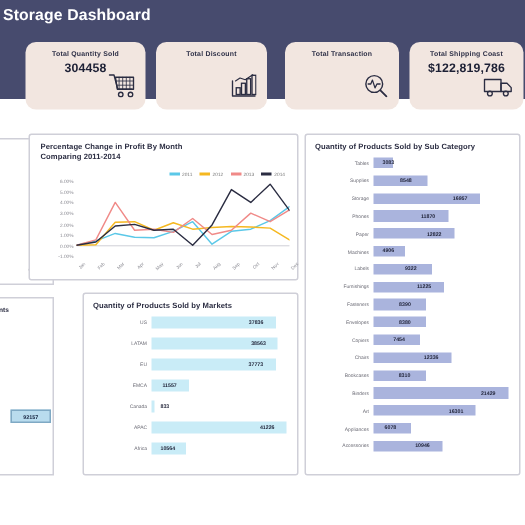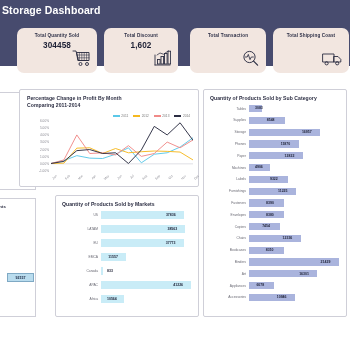--- a/index.html
+++ b/index.html
@@ -107,40 +107,40 @@
             <path d="M9.8 2.5 L9.8 10.5" stroke="#2b2d42" stroke-width="0.55" fill="none" stroke-linecap="round" stroke-linejoin="round"></path>
             <path d="M12.2 2.5 L12.2 10.5" stroke="#2b2d42" stroke-width="0.55" fill="none" stroke-linecap="round" stroke-linejoin="round"></path>
             <path d="M14.6 2.5 L14.6 10.5" stroke="#2b2d42" stroke-width="0.55" fill="none" stroke-linecap="round" stroke-linejoin="round"></path>
             <path d="M5 5 L17 5 M5.6 7.8 L17 7.8" stroke="#2b2d42" stroke-width="0.55" fill="none" stroke-linecap="round" stroke-linejoin="round"></path>
             <circle cx="8.5" cy="14" r="1.5" fill="none" stroke="#2b2d42" stroke-width="0.9"></circle>
             <circle cx="15" cy="14" r="1.5" fill="none" stroke="#2b2d42" stroke-width="0.9"></circle>
           </svg></div>
       </div>
       <div class="kpi" style="left: 104px; width: 74px;">
         <div class="kpi-label">Total Discount</div>
-        <div class="kpi-value">1,602</div>
         <div class="kpi-icon"><svg width="17" height="16" viewBox="0 0 17 16">
             <path d="M1 15 L1 5 M1 15 L16 15" stroke="#2b2d42" stroke-width="0.9" fill="none" stroke-linecap="round" stroke-linejoin="round"></path>
             <rect x="3.5" y="9.5" width="2.6" height="4.5" fill="none" stroke="#2b2d42" stroke-width="0.9"></rect>
             <rect x="7" y="6.5" width="2.6" height="7.5" fill="none" stroke="#2b2d42" stroke-width="0.9"></rect>
             <rect x="10.5" y="3.5" width="2.6" height="10.5" fill="none" stroke="#2b2d42" stroke-width="0.9"></rect>
             <rect x="14" y="1.2" width="2.6" height="12.8" fill="none" stroke="#2b2d42" stroke-width="0.9"></rect>
             <path d="M3 5 L6 3 L9.5 4.2 L14.5 0.8" stroke="#2b2d42" stroke-width="0.75" fill="none" stroke-linecap="round" stroke-linejoin="round"></path>
           </svg></div>
       </div>
       <div class="kpi" style="left: 190px; width: 76px;">
         <div class="kpi-label">Total Transaction</div>
         <div class="kpi-icon"><svg width="17" height="16" viewBox="0 0 17 16">
             <circle cx="7.5" cy="7" r="5.6" fill="none" stroke="#2b2d42" stroke-width="0.95"></circle>
             <path d="M11.6 11.2 L15.6 15.2" stroke="#2b2d42" stroke-width="1.2" fill="none" stroke-linecap="round" stroke-linejoin="round"></path>
             <path d="M3.4 7 L5.2 7 L6.3 4.4 L8 9.6 L9.3 7 L11.4 7" stroke="#2b2d42" stroke-width="0.85" fill="none" stroke-linecap="round" stroke-linejoin="round"></path>
           </svg></div>
       </div>
       <div class="kpi" style="left: 273px; width: 76px;">
         <div class="kpi-label">Total Shipping Coast</div>
+        <div class="kpi-value">$122,819,786</div>
         <div class="kpi-icon"><svg width="20" height="14" viewBox="0 0 20 14">
             <path d="M1 2 L12 2 L12 10 L1 10 Z" stroke="#2b2d42" stroke-width="0.9" fill="none" stroke-linecap="round" stroke-linejoin="round"></path>
             <path d="M12 4.5 L16 4.5 L18.8 7.4 L18.8 10 L12 10 Z" stroke="#2b2d42" stroke-width="0.9" fill="none" stroke-linecap="round" stroke-linejoin="round"></path>
             <circle cx="4.6" cy="11.3" r="1.6" fill="none" stroke="#2b2d42" stroke-width="0.9"></circle>
             <circle cx="15.2" cy="11.3" r="1.6" fill="none" stroke="#2b2d42" stroke-width="0.9"></circle>
           </svg></div>
       </div>
     </div>
 
   <div id="clip-layer">

